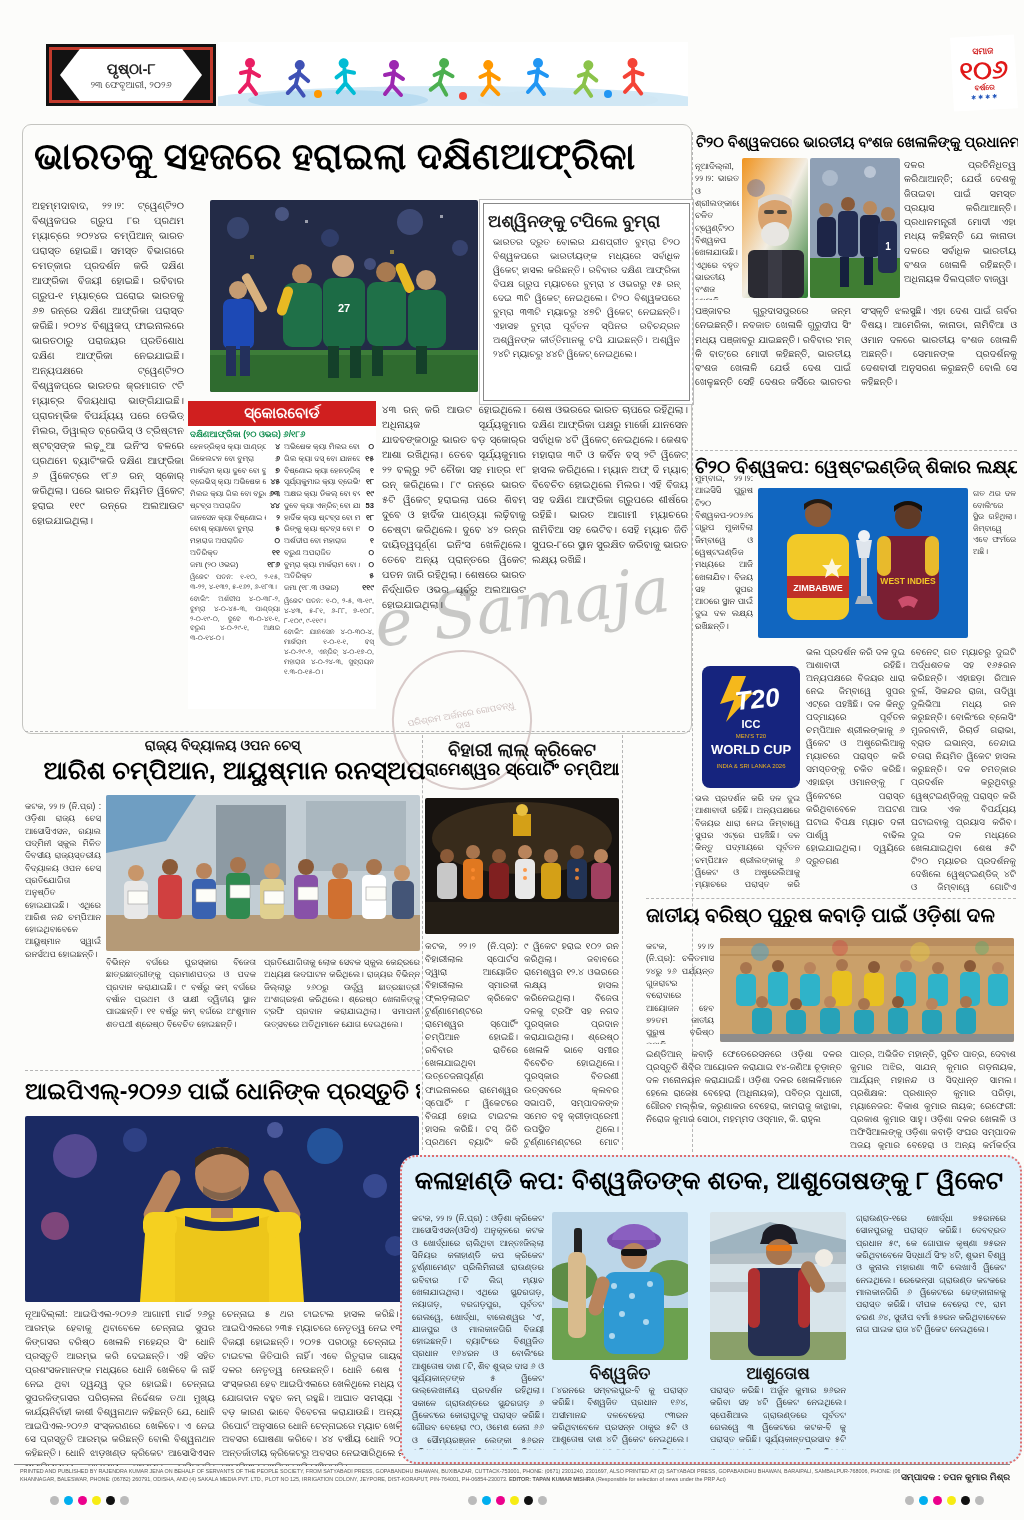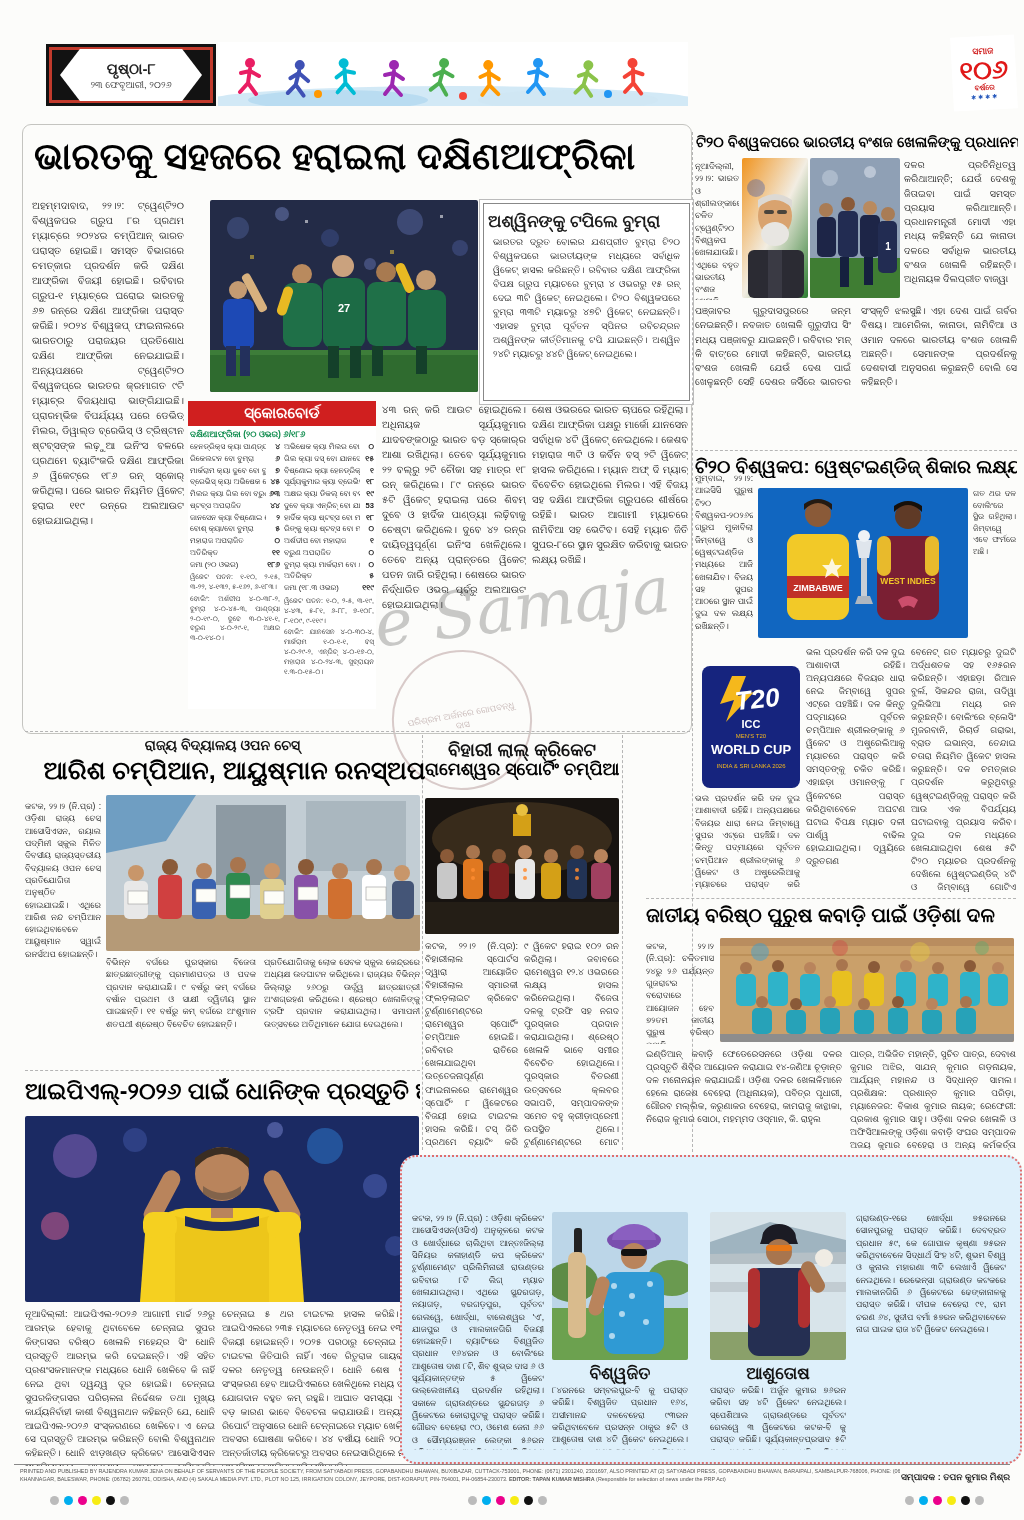--- a/index.html
+++ b/index.html
@@ -593,20 +593,21 @@
       <path d="M178,70 Q197,84 216,70 L216,78 Q197,90 178,78 Z" fill="#6b5544" opacity="0.7"></path>
       <rect x="186" y="92" width="22" height="10" fill="#b9845c"></rect>
       <path d="M160,100 q37,12 74,0 l0,10 q-37,10 -74,0 Z" fill="#1c2a5e"></path>
     </svg>
   </div>
 
   <div class="col" style="left:25px;top:1308px;width:190px;height:158px;font-size:9.3px;">ନୂଆଦିଲ୍ଲୀ: ଆଇପିଏଲ-୨୦୨୬ ଆଗାମୀ ମାର୍ଚ୍ଚ ୨୬ରୁ ଆରମ୍ଭ ହେବାକୁ ଥିବାବେଳେ ଚେନ୍ନାଇ ସୁପର କିଙ୍ଗସର ବରିଷ୍ଠ ଖେଳାଳି ମହେନ୍ଦ୍ର ସିଂ ଧୋନି ପ୍ରସ୍ତୁତି ଆରମ୍ଭ କରି ଦେଇଛନ୍ତି। ଏହି ସହିତ ପ୍ରଶଂସକମାନଙ୍କ ମଧ୍ୟରେ ଧୋନି ଖେଳିବେ କି ନାହିଁ ନେଇ ଥିବା ଦ୍ୱନ୍ଦ୍ୱ ଦୂର ହୋଇଛି। ଚେନ୍ନାଇ ସୁପରକିଙ୍ଗସର ପରିଚାଳନା ନିର୍ଦ୍ଦେଶକ ତଥା ମୁଖ୍ୟ କାର୍ଯ୍ୟନିର୍ବାହୀ କାଶୀ ବିଶ୍ୱନାଥନ କହିଛନ୍ତି ଯେ, ଧୋନି ଆଇପିଏଲ-୨୦୨୬ ସଂସ୍କରଣରେ ଖେଳିବେ। ଏ ନେଇ ସେ ପ୍ରସ୍ତୁତି ଆରମ୍ଭ କରିଛନ୍ତି ବୋଲି ବିଶ୍ୱନାଥନ କହିଛନ୍ତି। ଧୋନି ଝାଡ଼ଖଣ୍ଡ କ୍ରିକେଟ ଆସୋସିଏସନ ଷ୍ଟାଡିୟମରେ ଅଭ୍ୟାସ ଆରମ୍ଭ କରିଛନ୍ତି। ଆଇପିଏଲ ଇତିହାସରେ ଧୋନି ସଫଳ ଅଧିନାୟକ ଭାବେ ପରିଗଣିତ ହୁଅନ୍ତି। ତାଙ୍କ ନେତୃତ୍ୱରେ</div>
   <div class="col" style="left:222px;top:1308px;width:197px;height:158px;font-size:9.3px;">ଚେନ୍ନାଇ ୫ ଥର ଟାଇଟଲ ହାସଲ କରିଛି। ସେ ଆଇପିଏଲରେ ୨୩୫ ମ୍ୟାଚରେ ନେତୃତ୍ୱ ନେଇ ୧୩୮ରେ ବିଜୟୀ ହୋଇଛନ୍ତି। ୨୦୨୫ ପରଠାରୁ ଚେନ୍ନାଇ ଆଉ ଟାଇଟଲ ଜିତିପାରି ନାହିଁ। ଏବେ ରିତୁରାଜ ଗାୟକୱାଡ଼ ଦଳର ନେତୃତ୍ୱ ନେଉଛନ୍ତି। ଧୋନି ଶେଷ ଦୁଇଟି ସଂସ୍କରଣ ହେବ ଆଇପିଏଲରେ ଖେଳିଥିଲେ ମଧ୍ୟ ତାଙ୍କ ଯୋଗଦାନ ବହୁତ କମ୍ ରହୁଛି। ଆଘାତ ସମସ୍ୟା ଏହାର ବଡ଼ କାରଣ ଭାବେ ବିବେଚନା କରାଯାଉଛି। ଅନ୍ୟ ଏକ ରିପୋର୍ଟ ଅନୁସାରେ ଧୋନି ଚେନ୍ନାଇରେ ମ୍ୟାଚ ଖେଳି ଏହା ଅବସର ଘୋଷଣା କରିବେ। ୪୪ ବର୍ଷୀୟ ଧୋନି ୨୦୨୦ରୁ ଅନ୍ତର୍ଜାତୀୟ କ୍ରିକେଟରୁ ଅବସର ନେଇସାରିଥିଲେ ମଧ୍ୟ ଆଇପିଏଲ ଖେଳିବା ଜାରି ରଖିଛନ୍ତି।</div>
 
   <div id="kalahandi"></div>
+  <div class="headline" style="left:412px;top:1166px;width:594px;font-size:25px;text-align:center;">କଳାହାଣ୍ଡି କପ: ବିଶ୍ୱଜିତଙ୍କ ଶତକ, ଆଶୁତୋଷଙ୍କୁ ୮ ୱିକେଟ</div>
 
   <div class="col small" style="left:412px;top:1212px;width:132px;height:238px;">କଟକ, ୨୨।୨ (ନି.ପ୍ର) : ଓଡ଼ିଶା କ୍ରିକେଟ ଆସୋସିଏସନ(ଓସିଏ) ଅନୁକୂଳରେ କଟକ ଓ ଖୋର୍ଦ୍ଧାରେ ଚାଲିଥିବା ଆନ୍ତଃଜିଲ୍ଲା ସିନିୟର କଳାହାଣ୍ଡି କପ କ୍ରିକେଟ ଟୁର୍ଣ୍ଣାମେଣ୍ଟ ପ୍ରିଲିମିନାରୀ ରାଉଣ୍ଡର ରବିବାର ୮ଟି ଲିଗ୍ ମ୍ୟାଚ ଖେଳାଯାଇଥିଲା। ଏଥିରେ ସୁନ୍ଦରଗଡ଼, ନୟାଗଡ଼, ବରଗଡ଼ପୁର, ପୂର୍ବତଟ ରେଲୱେ, ଖୋର୍ଦ୍ଧା, ବାଲେଶ୍ୱର 'ଏ', ଯାଜପୁର ଓ ମାଲକାନଗିରି ବିଜୟୀ ହୋଇଛନ୍ତି। ବ୍ୟାଟିଂରେ ବିଶ୍ୱଜିତ ପ୍ରଧାନ ୧୬୪ରନ ଓ ବୋଲିଂରେ ଆଶୁତୋଷ ଦାଶ ୮ଟି, ଶିବ ଶୁଭ୍ର ଦାସ ୬ ଓ ସୂର୍ଯ୍ୟକାନ୍ତଙ୍କ ୫ ୱିକେଟ ଉଲ୍ଲେଖନୀୟ ପ୍ରଦର୍ଶନ ରହିଥିଲା। ସକାଳେ ଗ୍ରାଉଣ୍ଡରେ ସୁନ୍ଦରଗଡ଼ ୬ ୱିକେଟରେ କୋରାପୁଟକୁ ପରାସ୍ତ କରିଛି। ଗୌରବ ବେହେରା ୯୦, ଓମେଶ ଜେନା ୬୬ ଓ ସୌମ୍ୟରଞ୍ଜନ ଲେଙ୍କା ୫୬ରନ କରିଥିବାବେଳେ ଅଙ୍କିତ ସାହୁ ୪ଟି ୱିକେଟ ନେଇଥିଲେ। ବିଜେତା ଗ୍ରାଉଣ୍ଡରେ ନୟାଗଡ଼</div>
 
   <div class="photo" style="left:552px;top:1212px;width:136px;height:148px;">
     <svg width="136" height="148" viewBox="0 0 136 148">
       <rect width="136" height="148" fill="#bcd6e8"></rect>
       <ellipse cx="20" cy="70" rx="26" ry="20" fill="#5e8c46"></ellipse>
         <ellipse cx="120" cy="66" rx="24" ry="18" fill="#6a9a50"></ellipse>
       <rect y="96" width="136" height="52" fill="#6ca14f"></rect>
       <rect x="22" y="16" width="8" height="28" rx="3" fill="#222"></rect>

